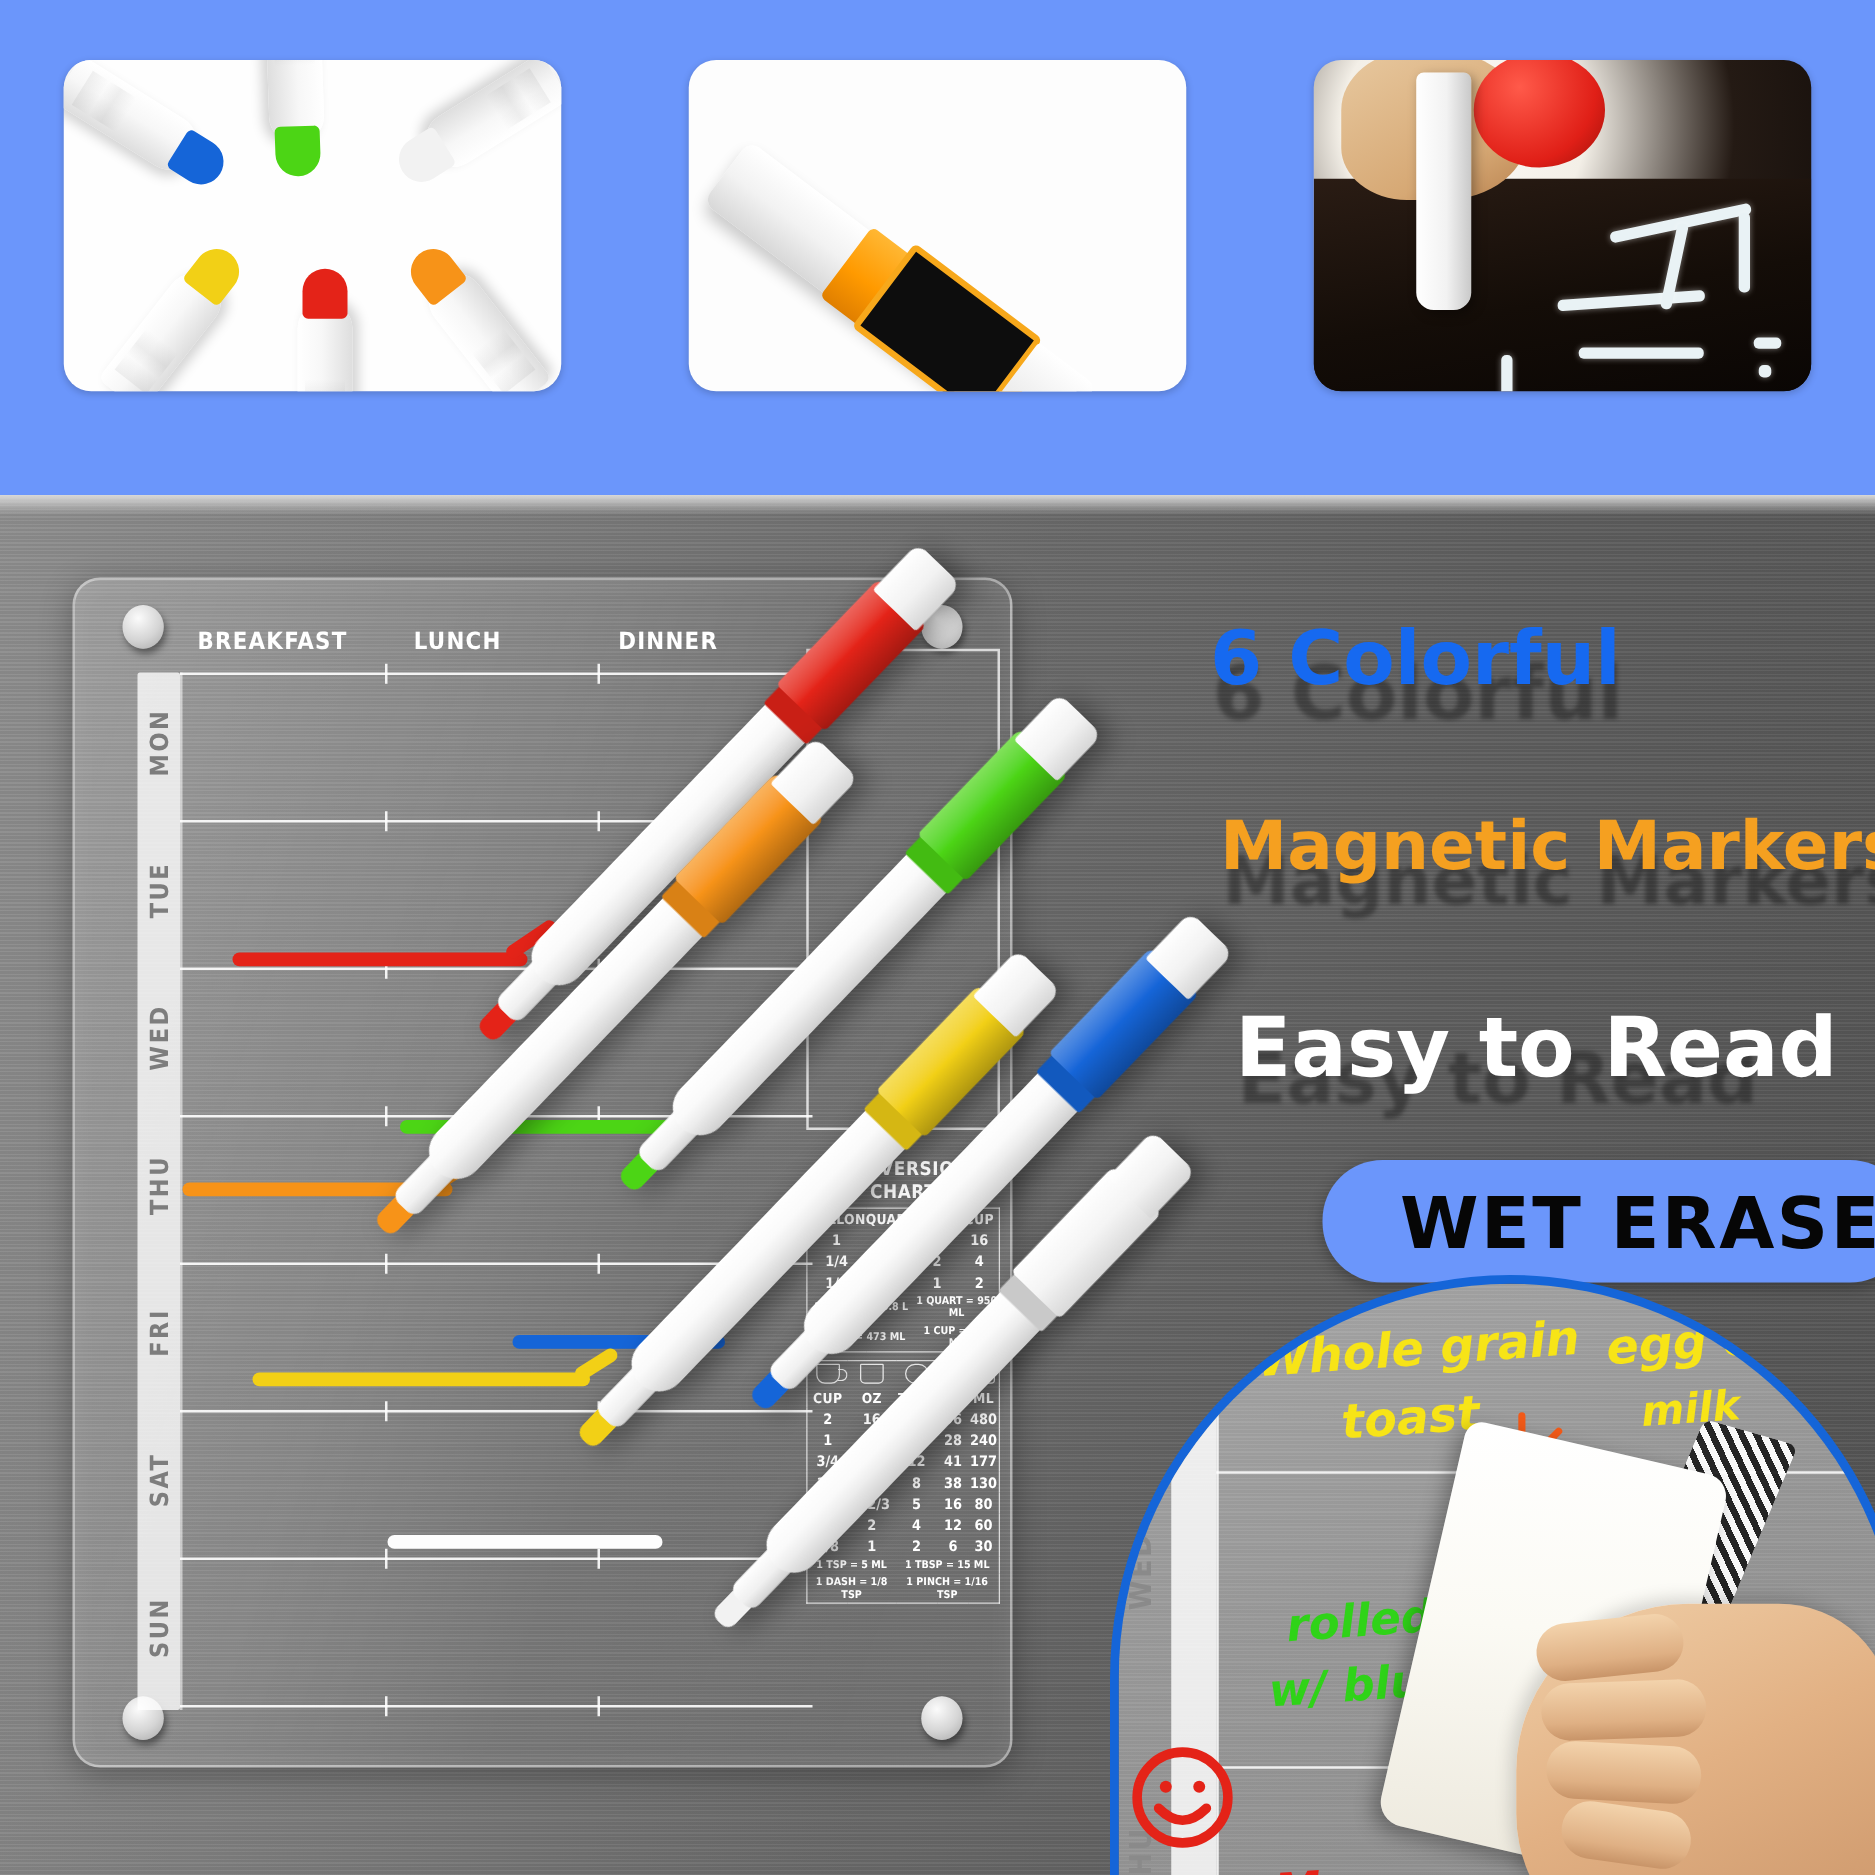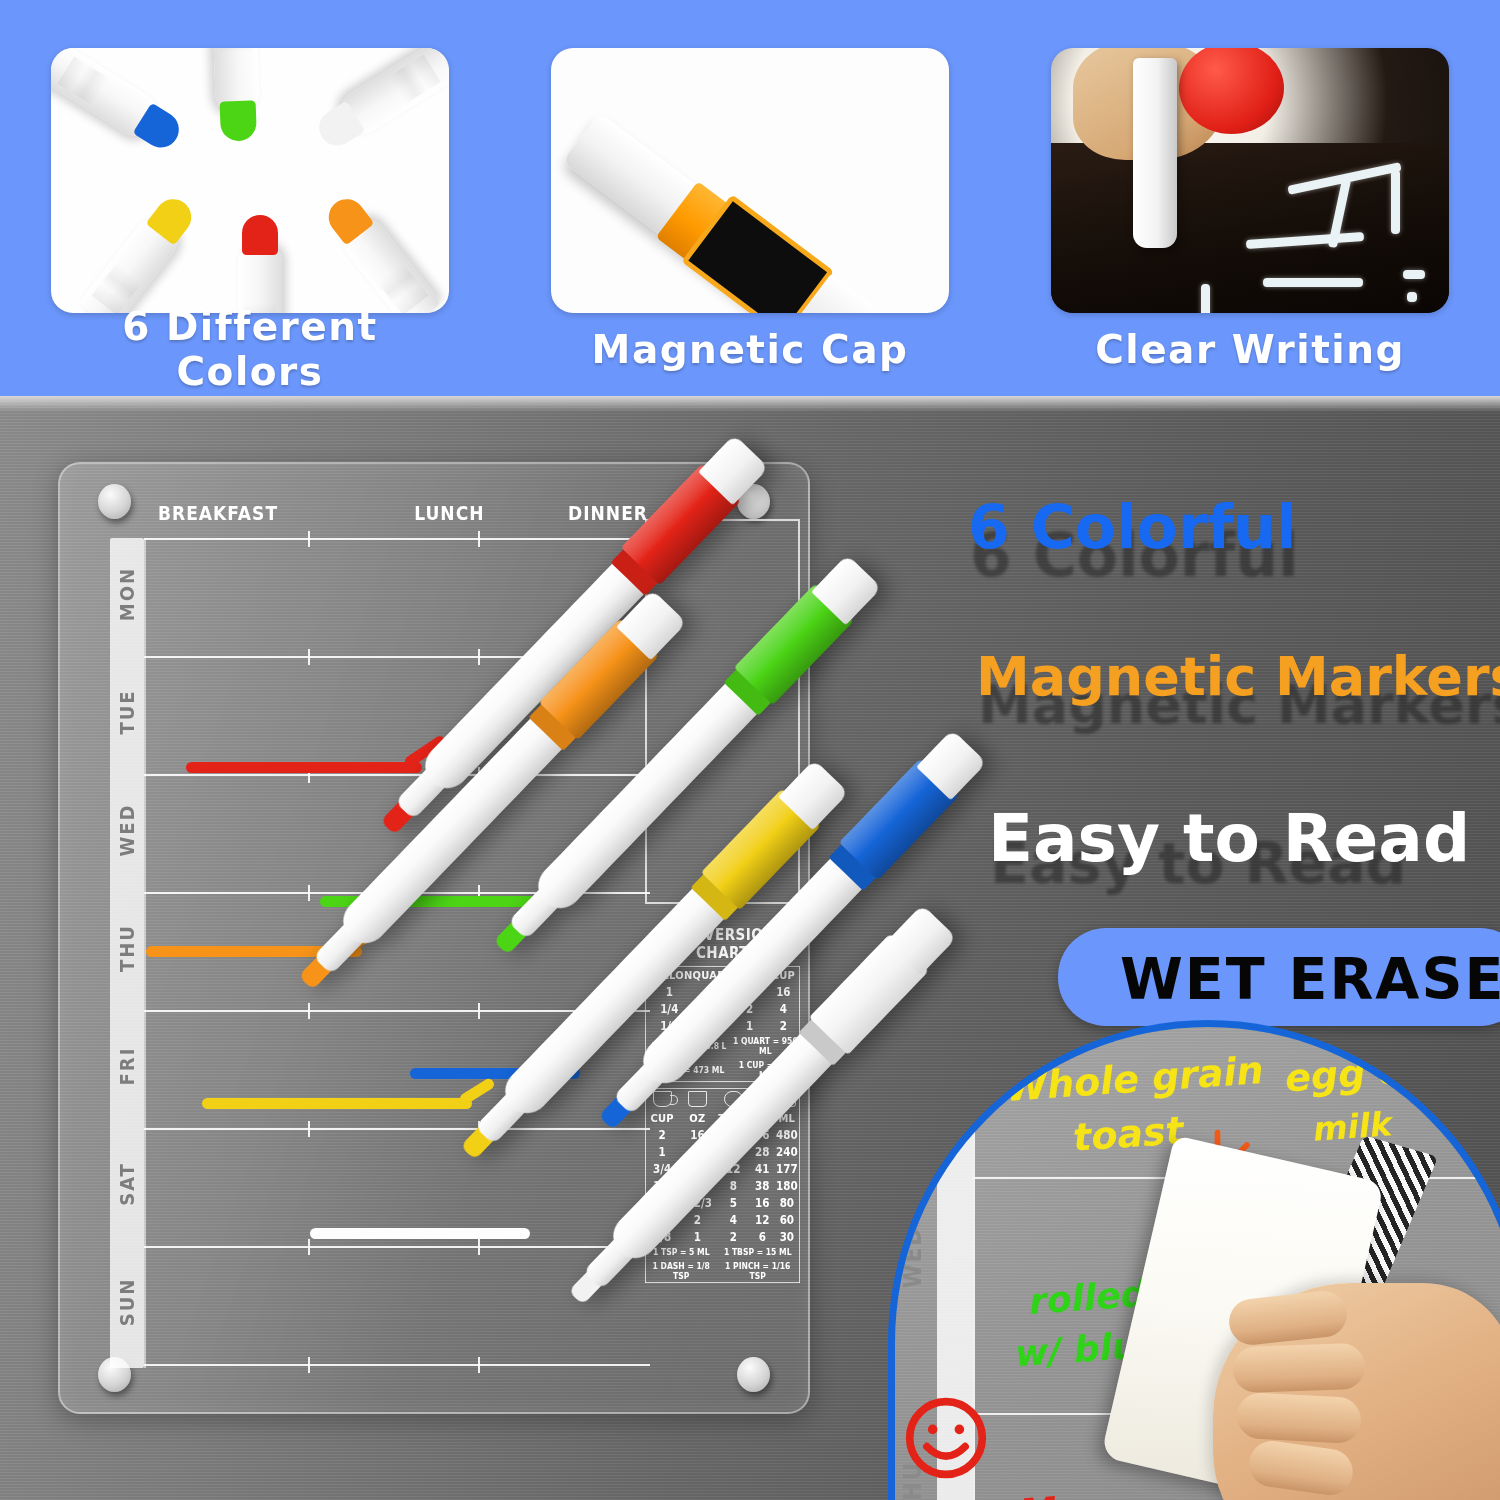--- a/index.html
+++ b/index.html
@@ -156,21 +156,21 @@
   .mg-br { right:38px; bottom:20px; }
 
   .hdr-row {
     position:absolute; left:88px; top:38px; width:500px; height:30px;
     display:flex;
     gap:10px;
   }
   .hdr {
     color:#ffffff; font-size:19px; font-weight:bold;
     font-family:"DejaVu Sans Condensed","DejaVu Sans",sans-serif;
-    letter-spacing:1px; text-align:right;
+    letter-spacing:1px; text-align:left;
   }
   .hdr.b { width:180px; text-align:left; padding-left:10px;}
   .hdr.l { width:160px; }
   .hdr.d { width:160px; }
 
   .grid {
     position:absolute; left:50px; top:74px;
     width: 540px; height: 830px;
   }
   .daystrip {
@@ -401,25 +401,20 @@
       <div class="p3-stroke" style="left:236px; top:126px; width:115px; height:9px; transform:rotate(-12deg);"></div>
       <div class="p3-stroke" style="left:284px; top:130px; width:9px;  height:70px; transform:rotate(12deg);"></div>
       <div class="p3-stroke" style="left:340px; top:122px; width:9px;  height:64px;"></div>
       <div class="p3-stroke" style="left:212px; top:230px; width:100px; height:9px;"></div>
       <div class="p3-stroke" style="left:150px; top:236px; width:9px; height:40px;"></div>
       <div class="p3-stroke" style="left:352px; top:222px; width:22px; height:9px;"></div>
       <div class="p3-stroke" style="left:356px; top:244px; width:10px; height:10px;"></div>
     </div>
   </div>
 
-  <div class="captions">
-    <div class="caption">6 Different Colors</div>
-    <div class="caption">Magnetic Cap</div>
-    <div class="caption">Clear Writing</div>
-  </div>
 </div>
 
 <div class="metal">
   <div class="metal-top-sheen"></div>
 </div>
 
 <div class="board">
 
   <div class="magnet mg-tl"></div>
   <div class="magnet mg-tr"></div>
@@ -566,21 +561,21 @@
         <td>6</td>
         <td>12</td>
         <td>41</td>
         <td>177</td>
       </tr>
       <tr>
         <td>1/2</td>
         <td>4</td>
         <td>8</td>
         <td>38</td>
-        <td>180</td>
+        <td>130</td>
       </tr>
       <tr>
         <td>1/3</td>
         <td>2 2/3</td>
         <td>5</td>
         <td>16</td>
         <td>80</td>
       </tr>
       <tr>
         <td>1/4</td>

